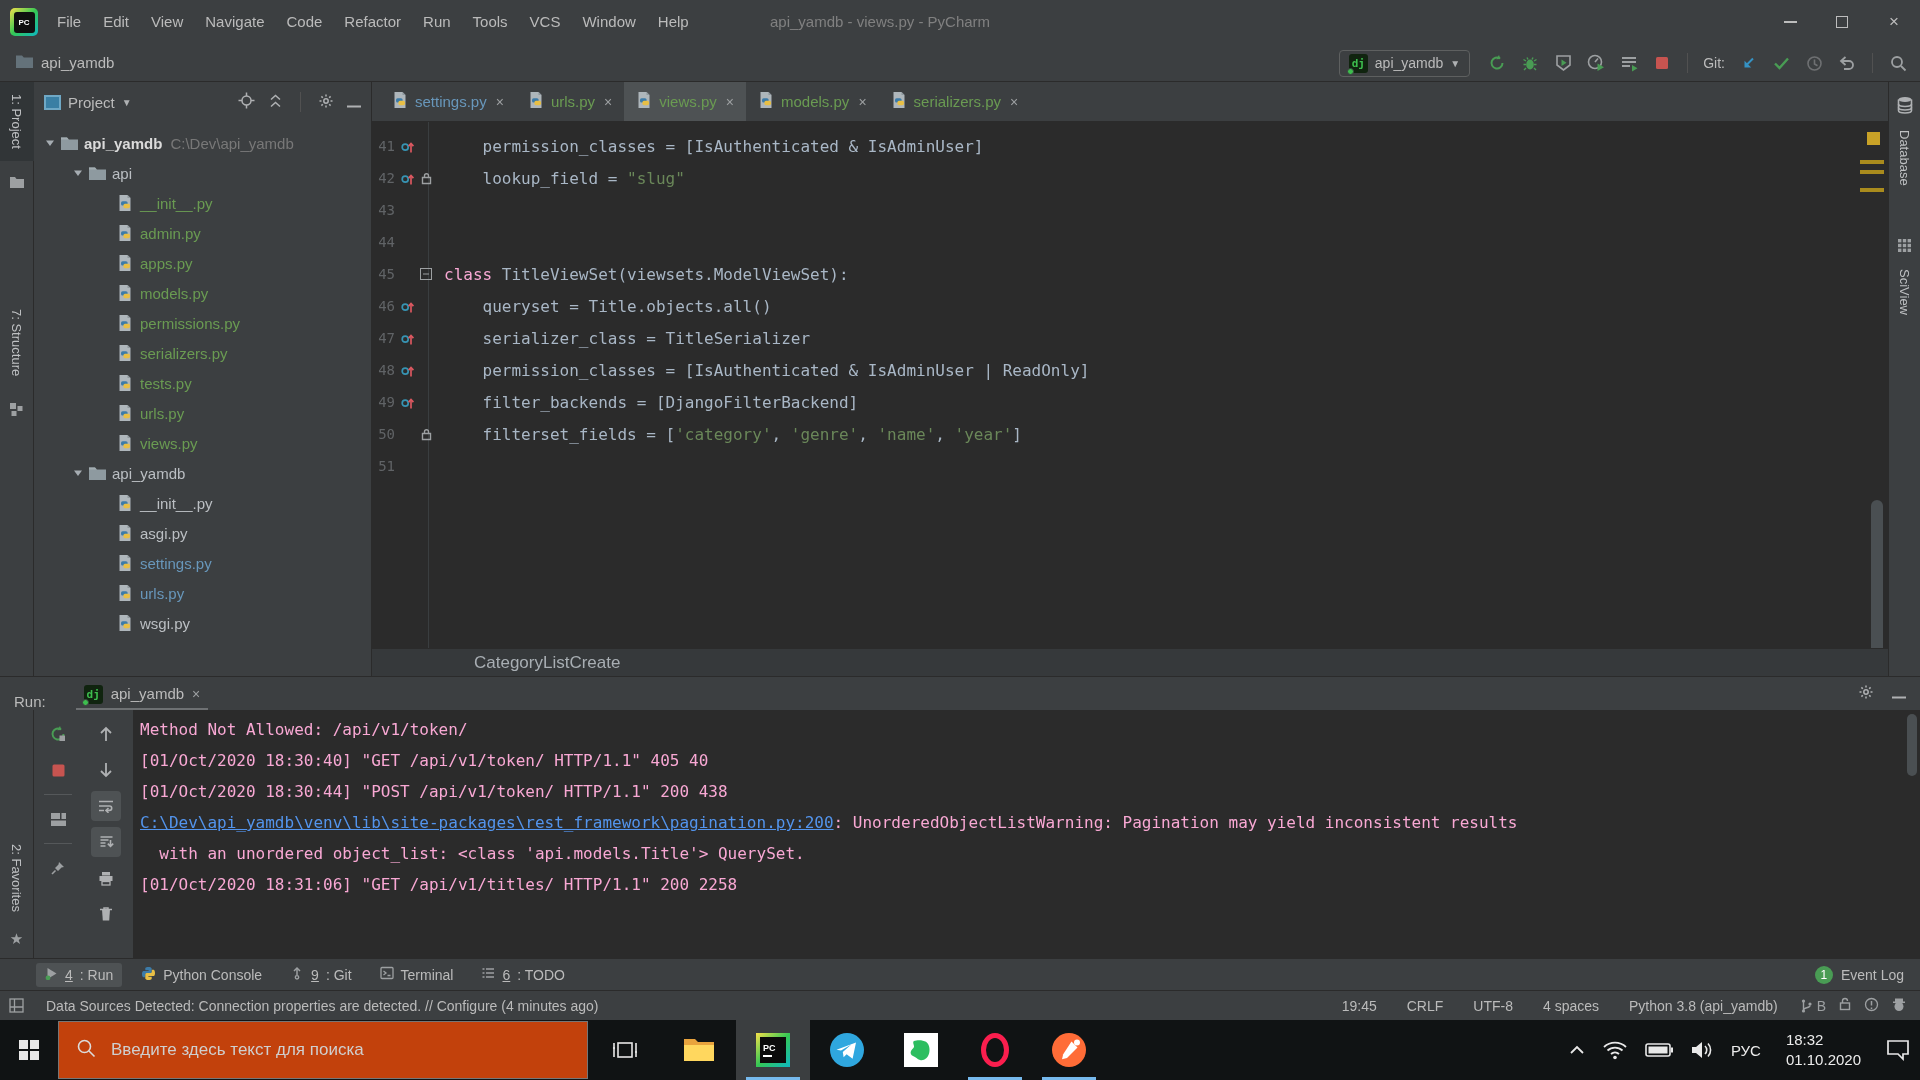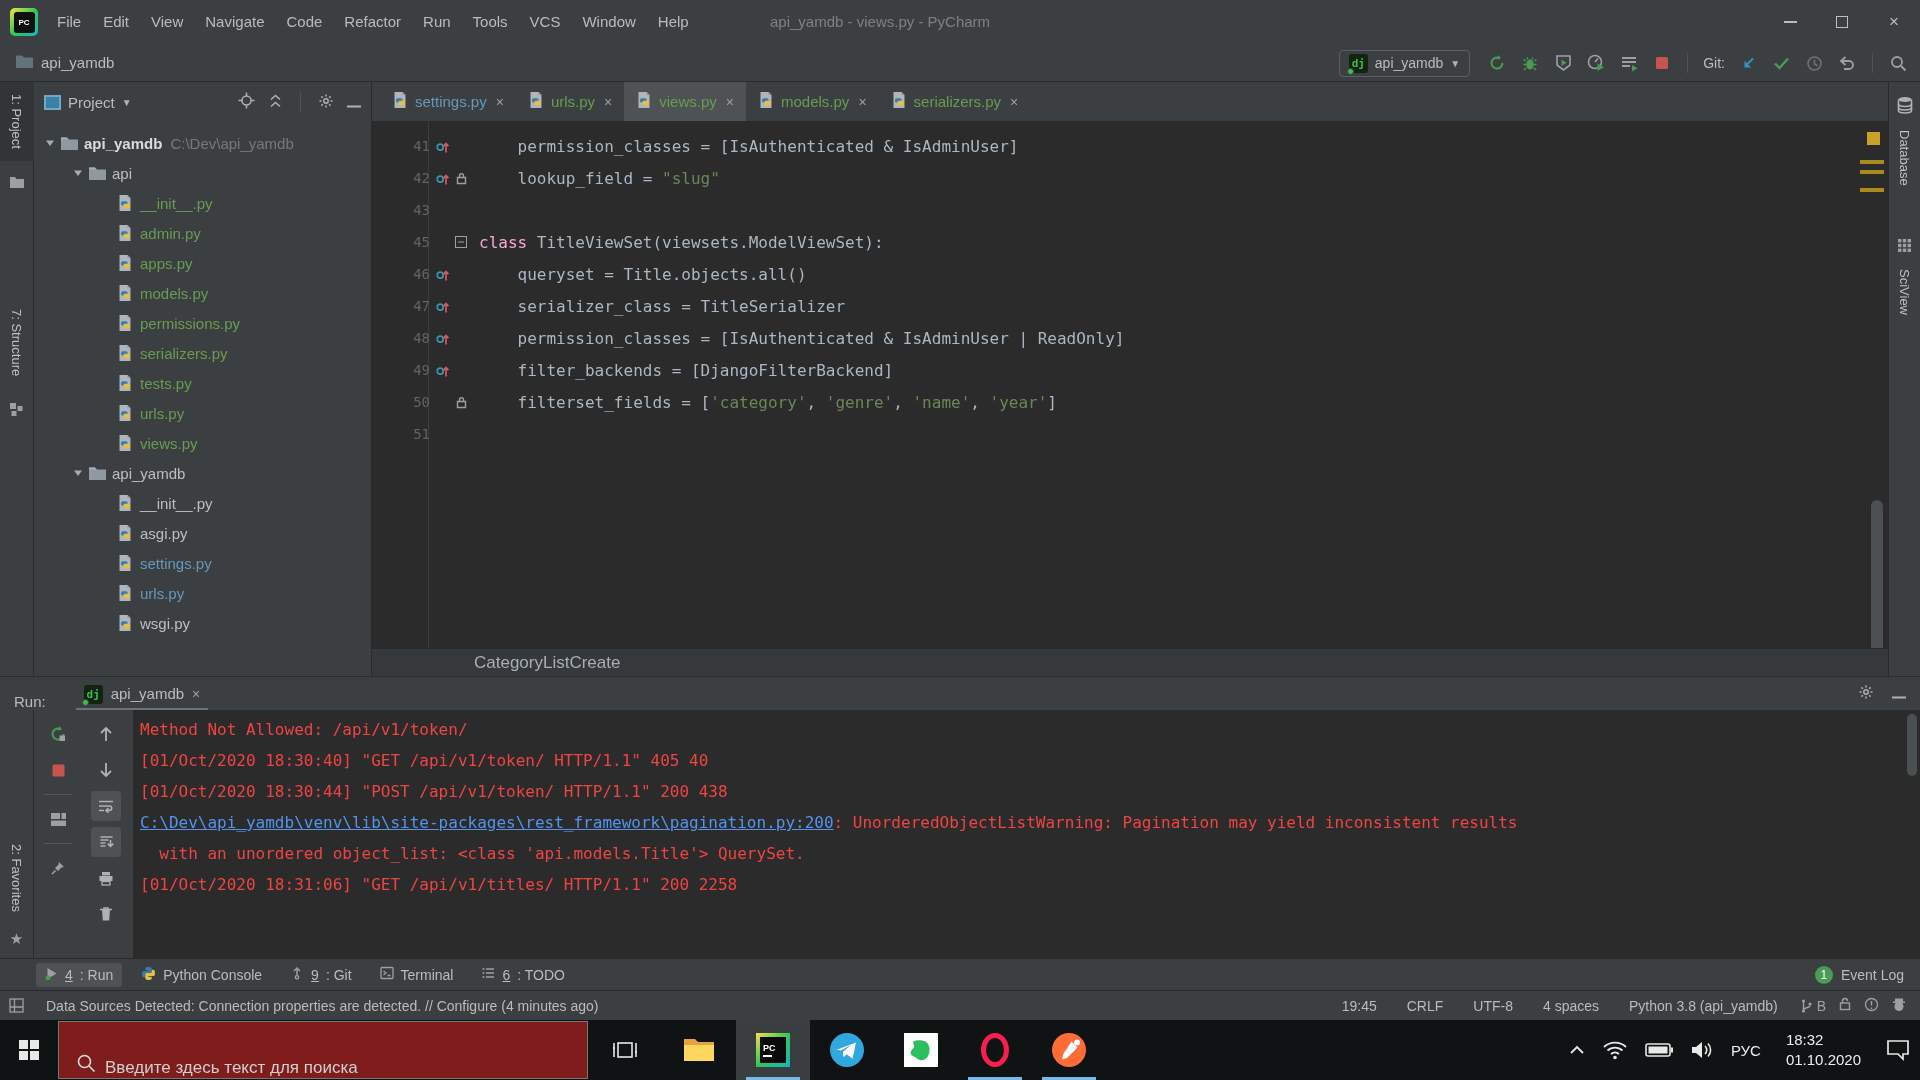--- a/index.html
+++ b/index.html
@@ -66,21 +66,21 @@
   #editor-tabs { position:absolute; left:372px; top:82px; right:32px; height:40px; background:#3C3F41;
     display:flex; border-bottom:1px solid #2B2B2B; padding-left:8px; }
   .etab { display:flex; align-items:center; gap:7px; padding:0 12px; font-size:15px; }
   .etab.active { background:#4E5254; }
   .etab .x { color:#9DA0A2; font-size:14px; margin-left:2px; }
 
   
   #editor { position:absolute; left:372px; top:122px; right:32px; height:526px; background:#2B2B2B; }
   #editor::before { content:""; position:absolute; left:56px; top:0; bottom:0; width:1px; background:#3A3E40; }
   #code { padding-top:8px; position:relative; }
-  .cline { display:grid; grid-template-columns:26px 18px 20px 1fr; height:32px; align-items:center;margin-left:35px; }
+  .cline { display:grid; grid-template-columns:26px 18px 20px 1fr; height:32px; align-items:center; }
   .lnum { text-align:right; color:#606366; font-family:"DejaVu Sans Mono",monospace; font-size:14px; padding-right:3px; }
   .gslot { display:flex; justify-content:center; align-items:center; z-index:2; }
   .codetxt { white-space:pre; font-family:"DejaVu Sans Mono",monospace; font-size:16px; color:#A9B7C6; padding-left:8px; }
   .tok-plain { color:#A9B7C6; } .tok-keyword { color:#f9a8d4; } .tok-string { color:#6A8759; }
   .mark-square { position:absolute; right:8px; top:10px; width:13px; height:13px; background:#C9A227; }
   .mark-dash { position:absolute; right:4px; width:24px; height:4px; background:#A98B1D; }
   .scroll-thumb { position:absolute; right:5px; top:378px; width:12px; height:168px;
     background:#4A4F52; border-radius:6px; }
 
   #breadcrumbs { position:absolute; left:372px; right:32px; top:648px; height:28px; background:#36393B;
@@ -101,21 +101,21 @@
   #console-toolbar { position:absolute; left:0; top:0; bottom:0; width:100px; background:#3C3F41;
     border-right:1px solid #2B2B2B; }
   .ctcol { position:absolute; top:6px; width:44px; display:flex; flex-direction:column; align-items:center; }
   .ctcol.c1 { left:2px; } .ctcol.c2 { left:50px; }
   .ctbtn { width:30px; height:30px; display:flex; align-items:center; justify-content:center; margin:3px 0; }
   .ctbtn.on { background:#4E5254; border-radius:4px; }
   .ctdiv { width:28px; height:1px; background:#55585A; margin:6px 0; }
   #console-text { position:absolute; left:106px; top:4px; right:20px; }
   .conline { height:31px; display:flex; align-items:center; white-space:pre;
     font-family:"DejaVu Sans Mono",monospace; font-size:16px; }
-  .seg-error { color:#ef4444; } .seg-link { color:#5394EC; text-decoration:underline; }
+  .seg-error { color:#f9a8d4; } .seg-link { color:#5394EC; text-decoration:underline; }
   #console-scroll { position:absolute; right:3px; top:4px; width:10px; height:62px; background:#4A4F52; border-radius:5px; }
 
   
   #tw-bar { position:absolute; left:0; right:0; top:958px; height:32px; background:#3C3F41;
     border-top:1px solid #2B2B2B; display:flex; align-items:center; font-size:14px; color:#BBBBBB; }
   .tw-item { display:flex; align-items:center; gap:7px; padding:4px 9px; border-radius:3px; margin-left:10px; }
   .tw-item.active { background:#4E5254; }
   .tw-item:first-child { margin-left:36px; }
   .mn { text-decoration:underline; }
   #tw-right { margin-left:auto; margin-right:16px; display:flex; align-items:center; gap:8px; }
@@ -128,22 +128,22 @@
   #sb-grid { margin-left:9px; display:flex; }
   #sb-message { margin-left:22px; }
   #sb-right { margin-left:auto; display:flex; align-items:center; gap:30px; }
   #sb-icons { display:flex; align-items:center; gap:13px; margin:0 14px 0 22px; color:#9DA0A2; }
   .sb-branch { display:flex; align-items:center; gap:4px; }
 
   
   #taskbar { position:absolute; left:0; right:0; top:1020px; height:60px; background:#101314;
     display:flex; align-items:center; }
   #tb-start { width:58px; height:60px; display:flex; align-items:center; justify-content:center; }
-  #tb-search { width:530px; height:58px; background:#7f1d1d; border:1px solid #767676;
-    display:flex; align-items:flex-end; gap:9px; padding-left:17px; color:#CFCFCF; font-size:17px; }
+  #tb-search { width:530px; height:58px; background:#c2410c; border:1px solid #767676;
+    display:flex; align-items:center; gap:15px; padding-left:17px; color:#CFCFCF; font-size:17px; }
   .tb-app { width:74px; height:60px; display:flex; align-items:center; justify-content:center; position:relative; }
   .tb-app.active { background:#3B3E40; }
   .tb-underline::after { content:""; position:absolute; bottom:0; left:10px; right:10px; height:3px; background:#76B9ED; }
   .pclogo { width:34px; height:34px; background:linear-gradient(135deg,#F7E14A 0%,#35C754 50%,#0DB7C4 100%);
     display:flex; align-items:center; justify-content:center; }
   .pclogo .inner { width:26px; height:26px; background:#0B0B0B; display:flex; flex-direction:column;
     align-items:flex-start; justify-content:center; padding-left:3px; }
   .pclogo .pctxt { color:#fff; font-size:9px; font-weight:bold; }
   .pclogo .pcbar { width:9px; height:2px; background:#fff; margin-top:2px; }
   .opera-ring { width:28px; height:34px; border:5px solid #FA1E4E; border-radius:50%; }
@@ -652,20 +652,26 @@
         </span>
         <span class="codetxt"><span class="tok-plain">    lookup_field = </span><span class="tok-string">"slug"</span></span>
       </div>
       <div class="cline">
         <span class="lnum">43</span>
         <span class="gslot"></span>
         <span class="gslot"></span>
         <span class="codetxt"></span>
       </div>
       <div class="cline">
+        <span class="lnum">44</span>
+        <span class="gslot"></span>
+        <span class="gslot"></span>
+        <span class="codetxt"></span>
+      </div>
+      <div class="cline">
         <span class="lnum">45</span>
         <span class="gslot"></span>
         <span class="gslot">
           <svg width="12" height="12" viewBox="0 0 12 12">
             <rect x="0.5" y="0.5" width="11" height="11" fill="none" stroke="#9DA0A2"></rect>
             <path d="M3 6h6" stroke="#9DA0A2"></path>
           </svg>
         </span>
         <span class="codetxt"><span class="tok-keyword">class </span><span class="tok-plain">TitleViewSet(viewsets.ModelViewSet):</span></span>
       </div>

